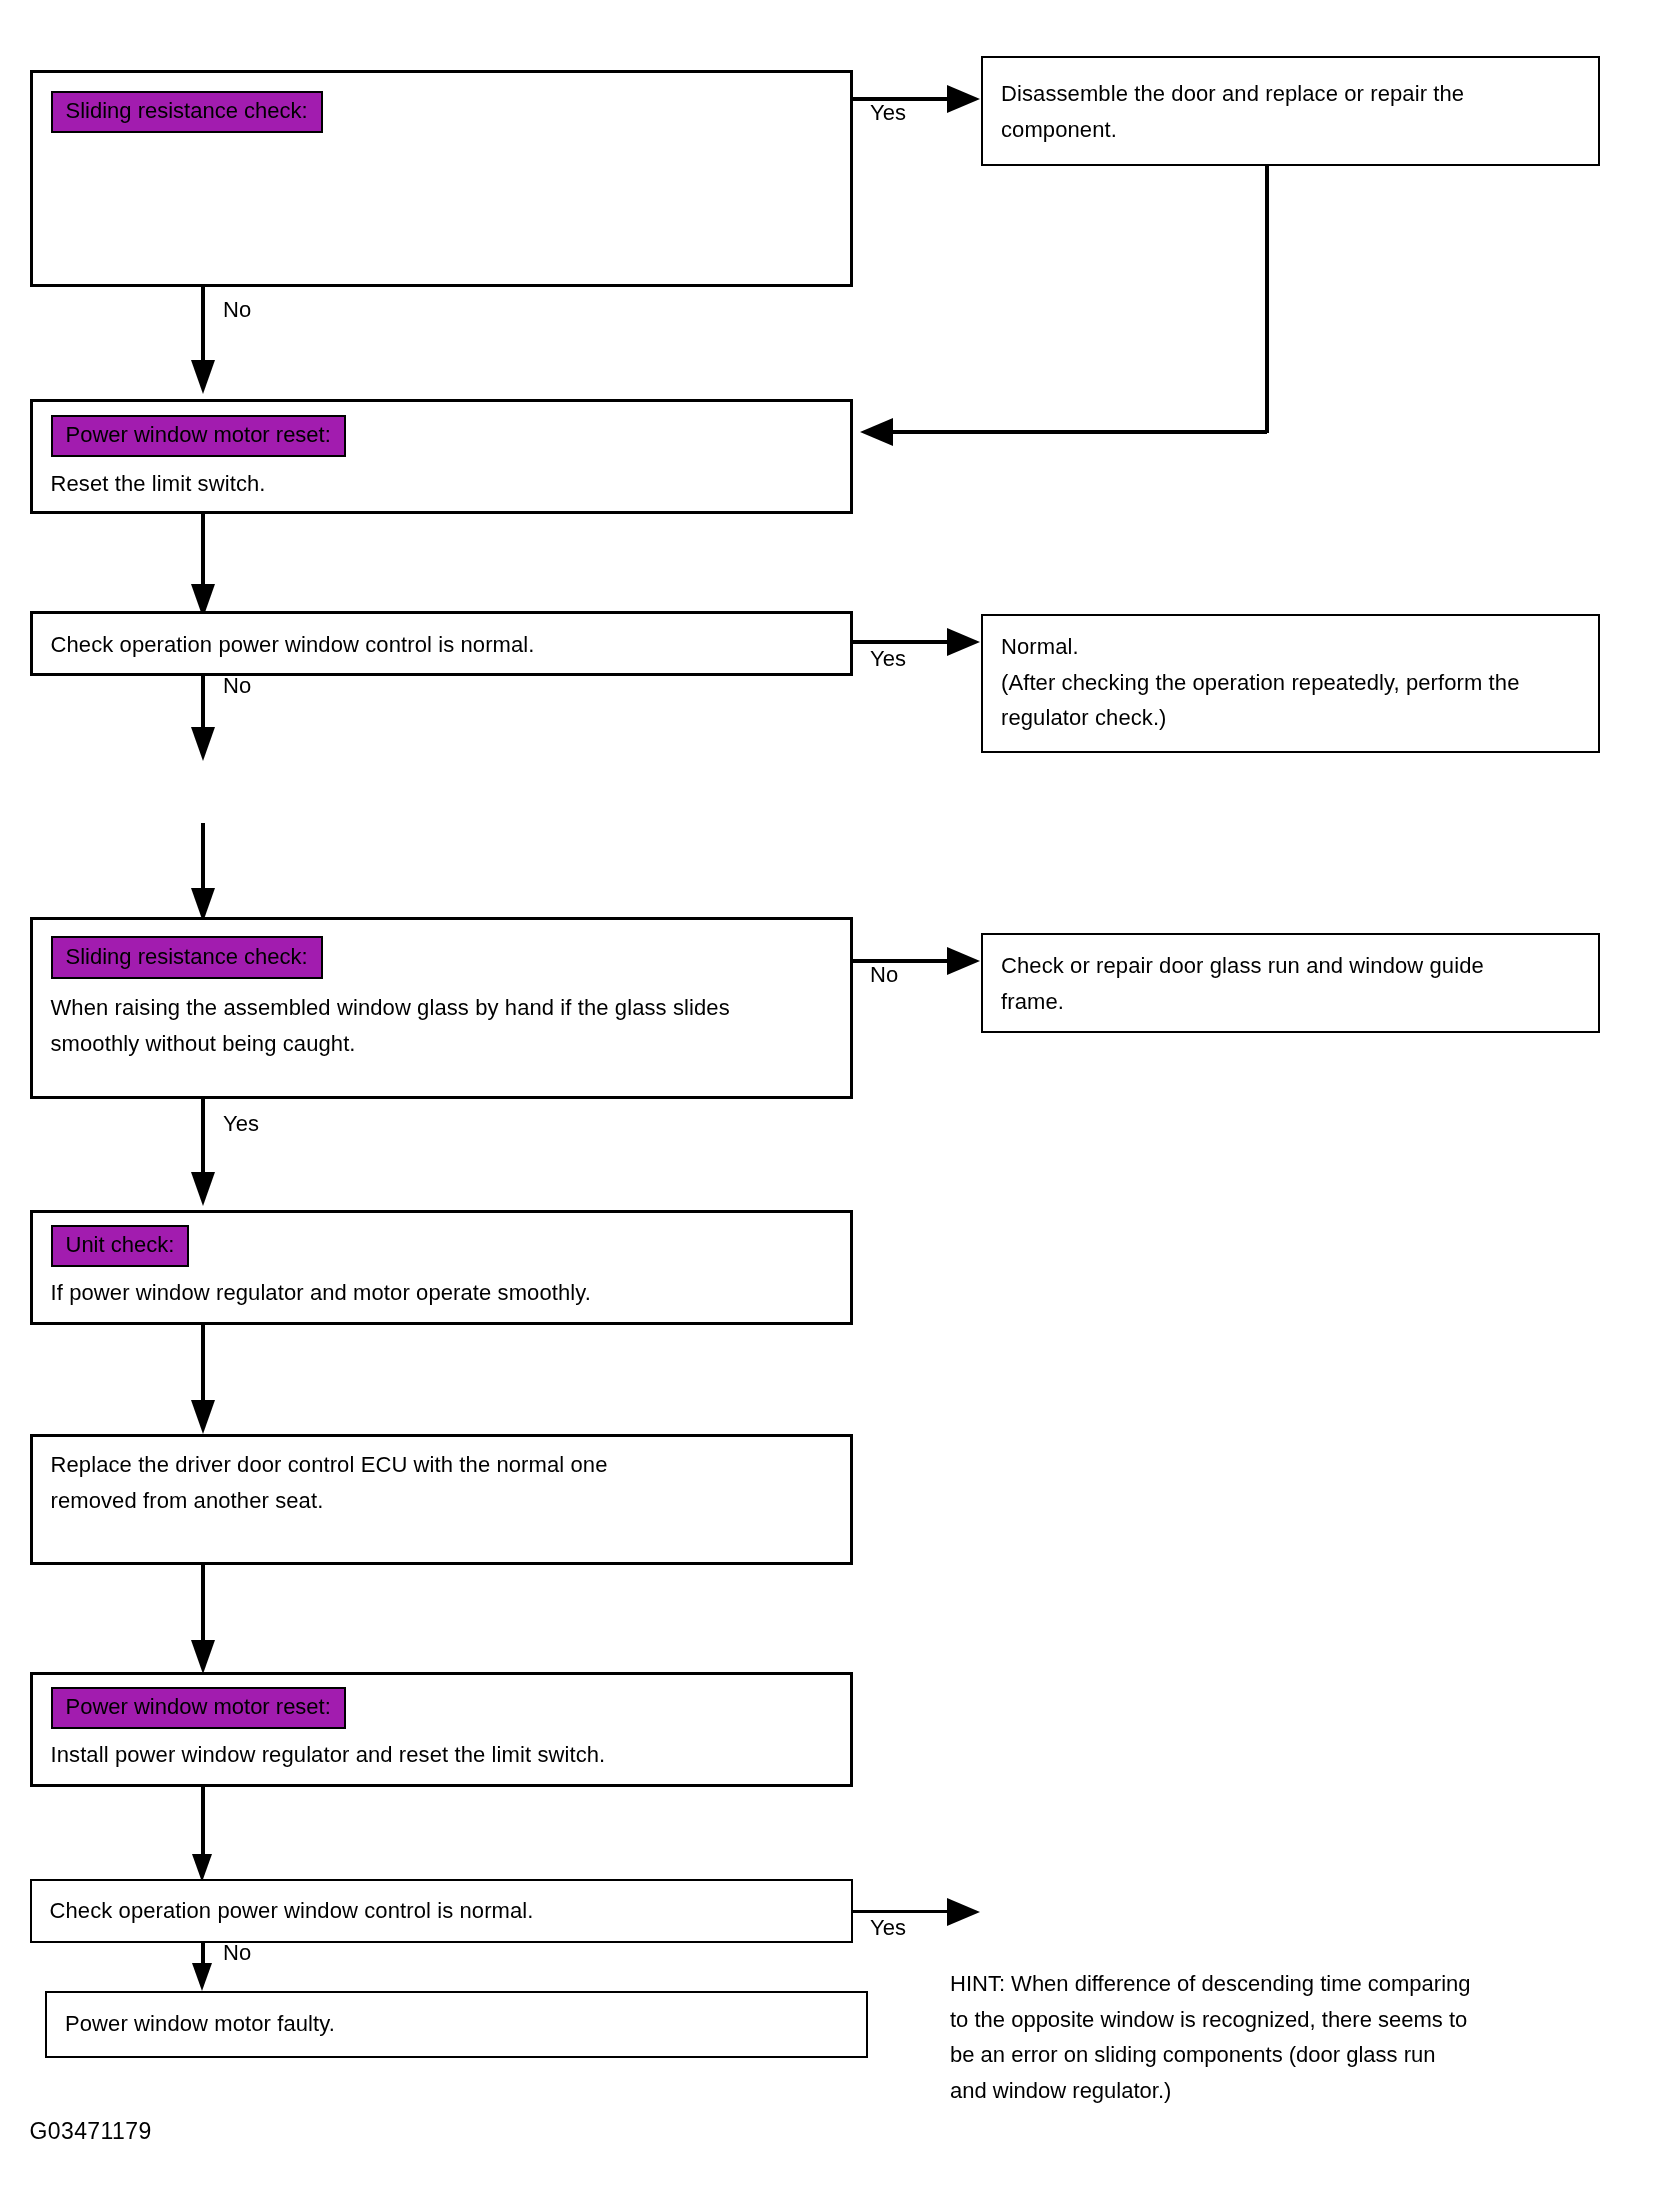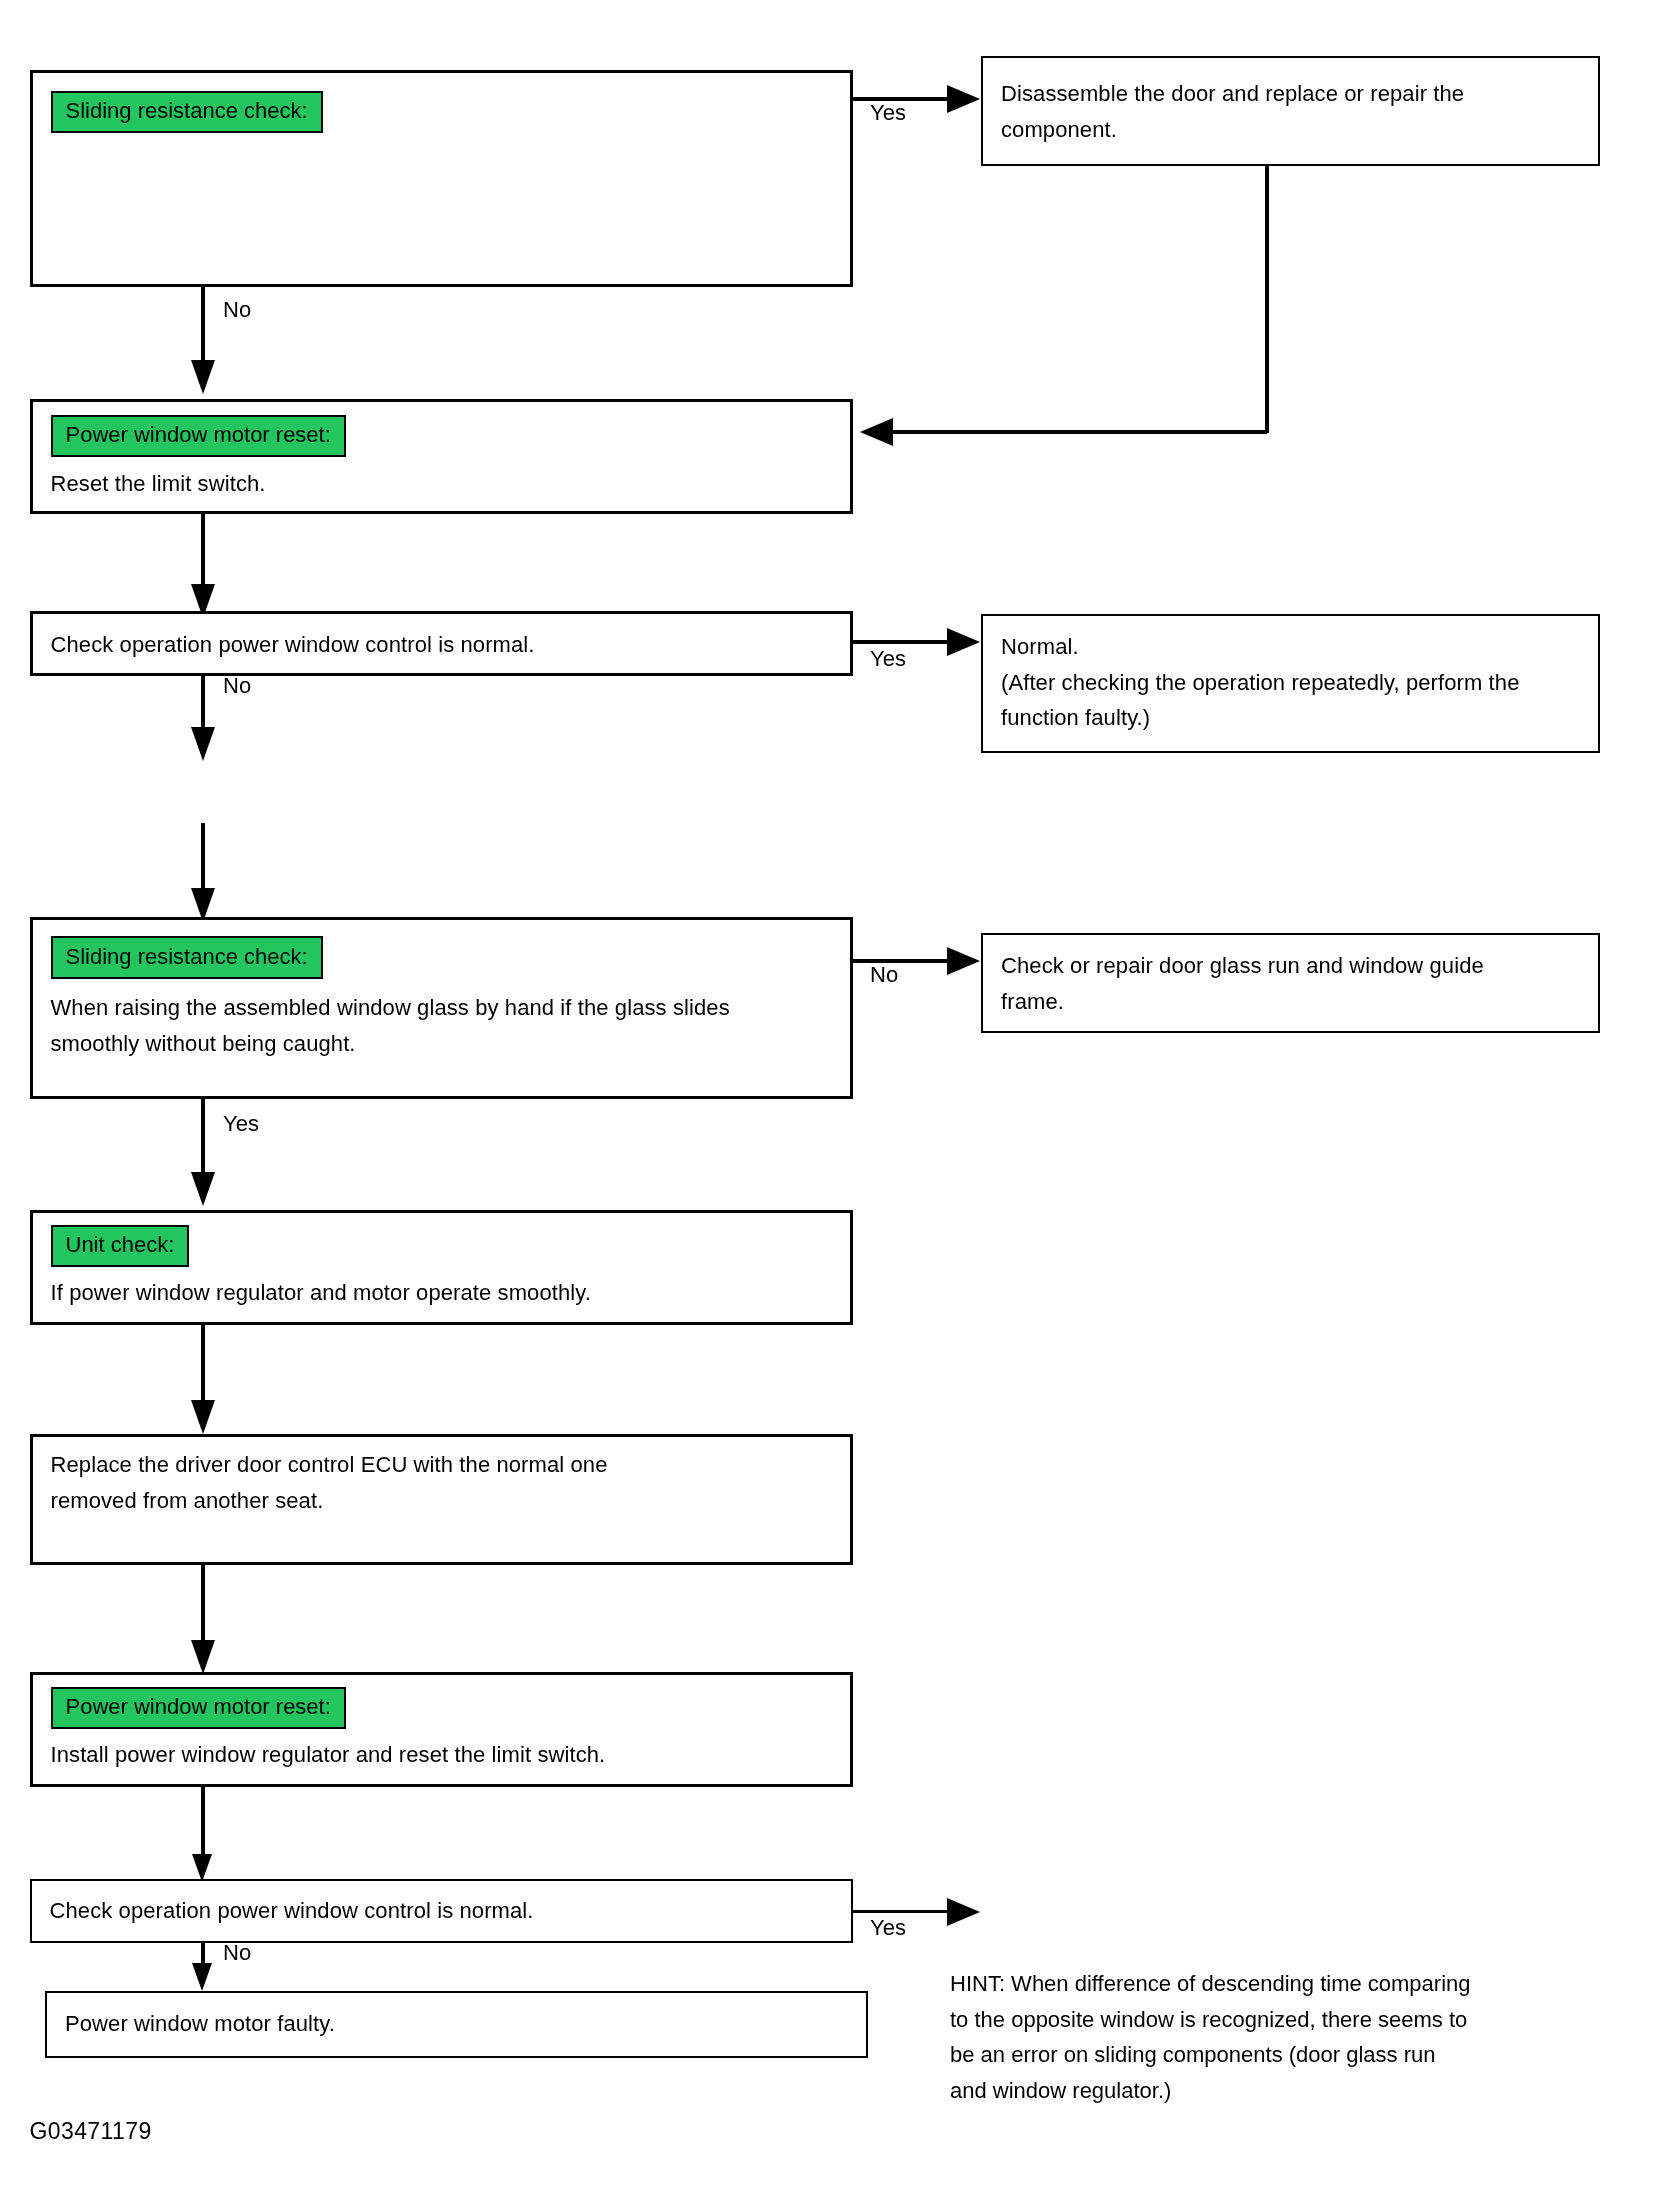--- a/index.html
+++ b/index.html
@@ -33,21 +33,21 @@
     padding: 0 18px;
     white-space: pre-line;
   }
   
   .tag {
     display: inline-block;
     border: 2.5px solid #000;
     padding: 7.4px 13px 9px 13px;
     font-size: 22px;
     line-height: 1.0;
-    background: #22c55e;
+    background: #a21caf;
     margin: 0;
   }
   .tag-wrap { padding: 18px 0 0 18px; }
   .pad-top-10 { padding-top: 11.5px; }
 
   
   .vline {
     position: absolute;
     width: 4.1px;
     background: #000;
@@ -148,21 +148,21 @@
     <div class="node-body" style="padding-top:13px;">Check operation power window control is normal.</div>
   </div>
 
   <div class="hline" style="left:853px; top:640px; width:94px;"></div>
   <div class="arrow-right" style="left:947px; top:628px;"></div>
   <div class="branch-label" style="left:870px; top:648px;">Yes</div>
 
   <div class="node thin" style="left:981px; top:614px; width:619px; height:139px;">
     <div class="node-body" style="padding-top:13px;">Normal.
 (After checking the operation repeatedly, perform the
-function faulty.)</div>
+regulator check.)</div>
   </div>
 
   <div class="vline" style="left:201px; top:676px; height:64px;"></div>
   <div class="arrow-down" style="left:191px; top:727px;"></div>
   <div class="branch-label" style="left:223px; top:675px;">No</div>
 
 
   <div class="vline" style="left:201px; top:823px; height:80px;"></div>
   <div class="arrow-down" style="left:191px; top:888px;"></div>
 

